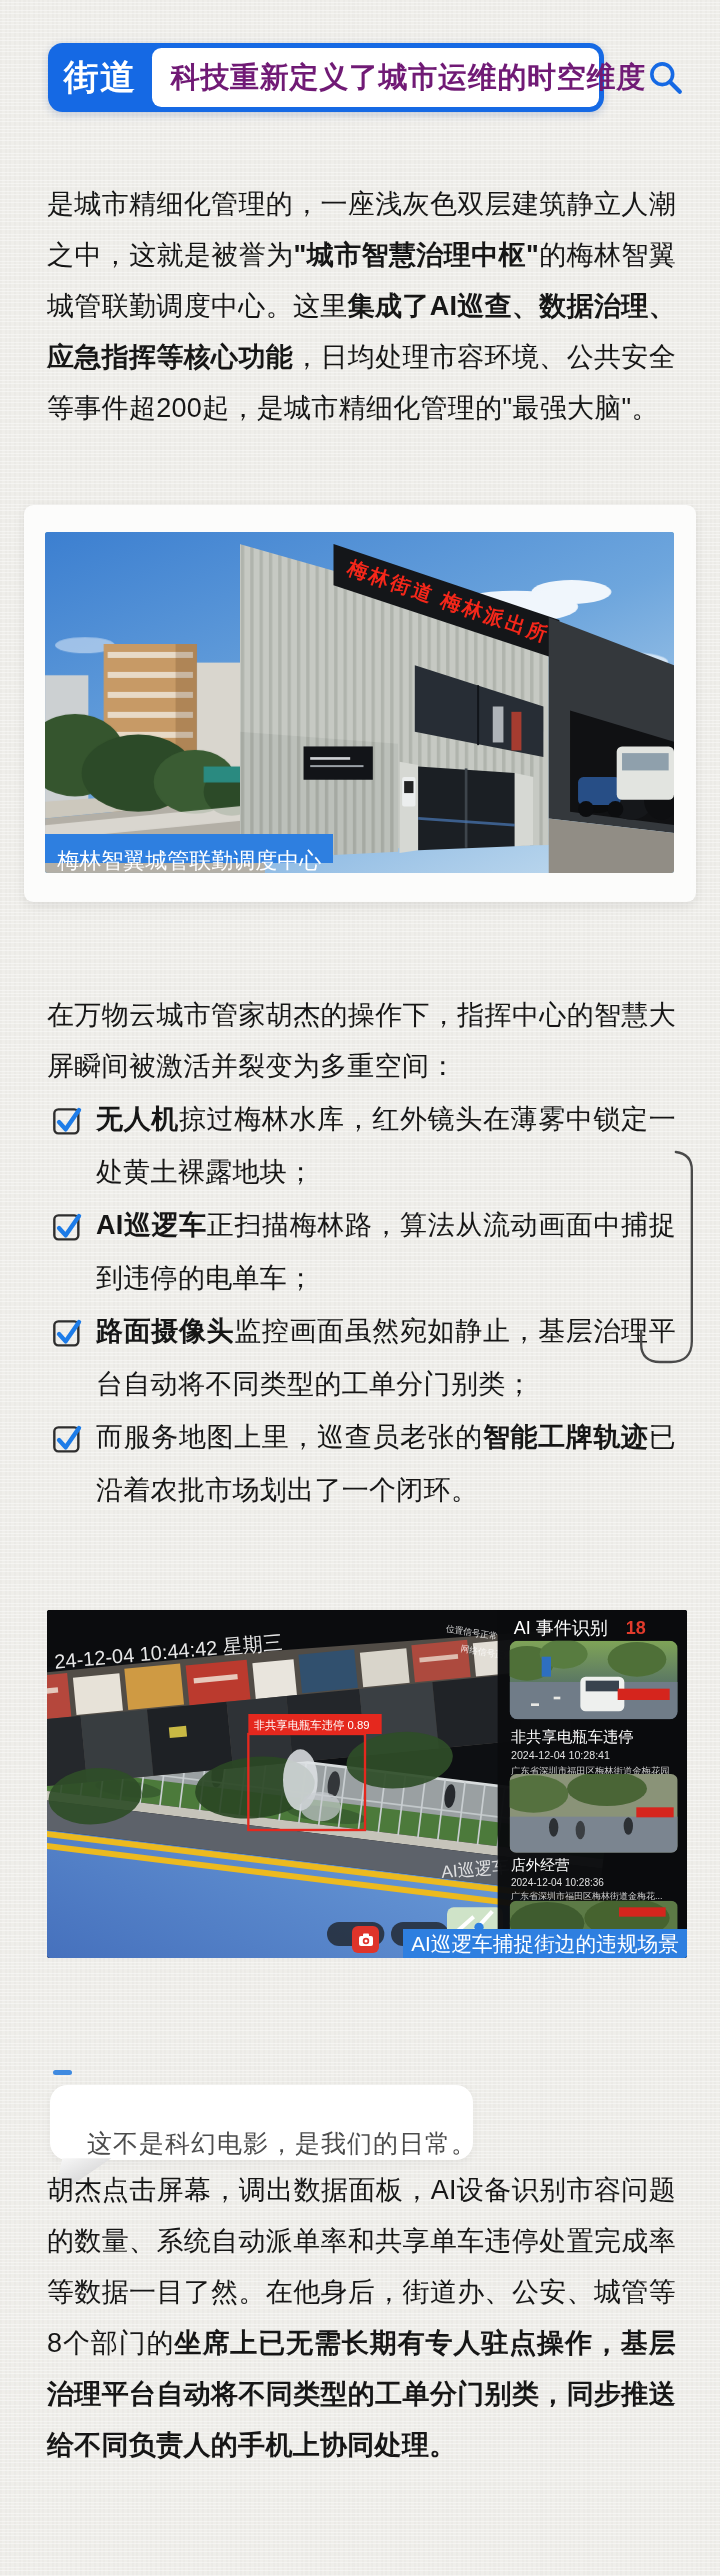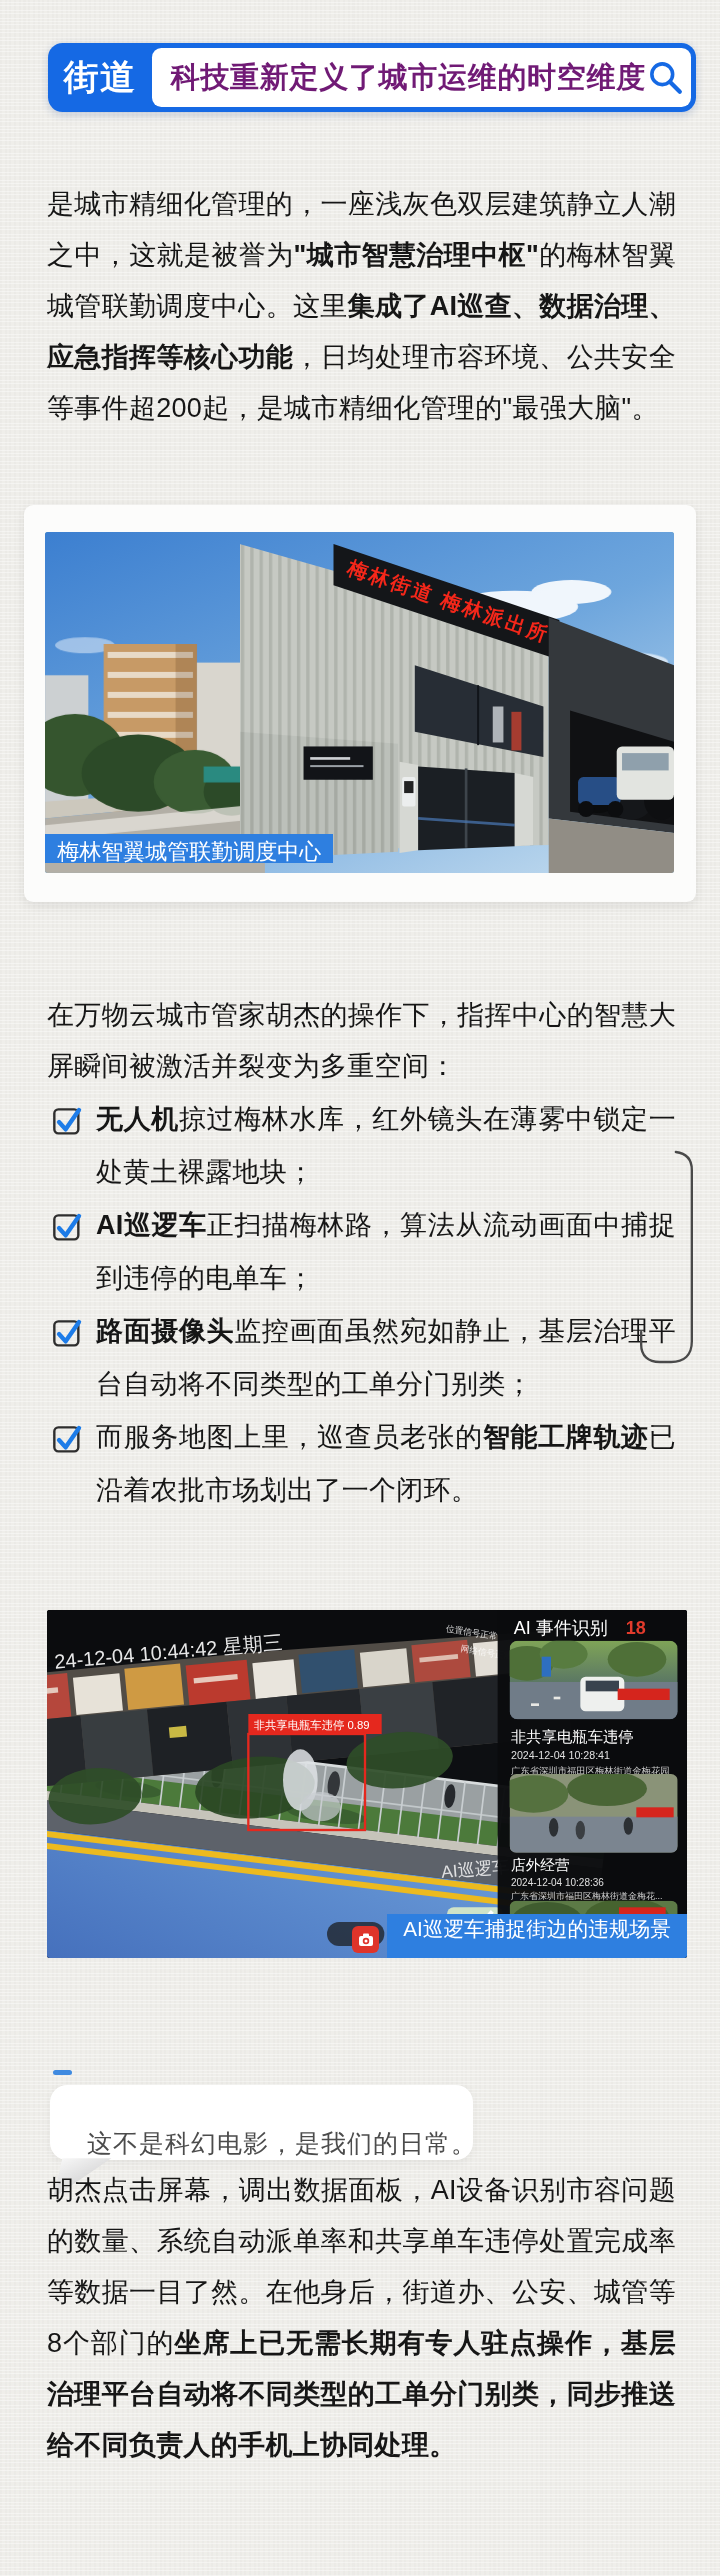--- a/index.html
+++ b/index.html
@@ -4,52 +4,52 @@
 <style>
   *{margin:0;padding:0;box-sizing:border-box}
   html,body{background:#e4e3e0}
   #page{position:relative;width:720px;height:2576px;margin:0 auto;overflow:hidden;
     font-family:"Liberation Sans","DejaVu Sans",sans-serif;color:#161616;
     background:
       repeating-linear-gradient(0deg, rgba(255,255,255,.40) 0 0.7px, rgba(0,0,0,0) 0.7px 2.7px),
       repeating-linear-gradient(90deg, rgba(0,0,0,.014) 0 2px, rgba(0,0,0,0) 2px 4.7px),
       #efeeea;}
   
-  .search-bar{position:absolute;left:48px;top:43px;width:648px;height:69px;background:#1569e4;
+  .search-bar{position:absolute;left:48px;top:43px;width:556px;height:69px;background:#1569e4;
     border-radius:14.7px;box-shadow:0 2.7px 8px rgba(20,60,140,.20)}
   .search-badge{position:absolute;left:0;top:0;width:104px;height:69px;display:flex;align-items:center;
     justify-content:center;color:#fff;font-size:35px;font-weight:bold;letter-spacing:1.3px}
   .search-field{position:absolute;left:104px;top:5.3px;right:5.3px;bottom:5.3px;background:#fff;
     border-radius:9.3px;display:flex;align-items:center}
   .search-query{margin-left:18.7px;flex:1;font-size:29px;font-weight:600;color:#701a75;letter-spacing:0.7px;white-space:nowrap}
   .search-icon{width:39px;height:39px;margin-right:13.3px;flex:none}
   
   .para{position:absolute;left:47px;width:629px;font-size:27px;line-height:51px;text-align:justify;letter-spacing:0.3px}
   .para b,.check-text b{font-weight:bold}
   #p1{top:179px} #p2{top:990px} #p3{top:2165px}
   
   .card1{position:absolute;left:24px;top:505px;width:672px;height:397px;background:#fcfcfb;
     border-radius:9.3px;box-shadow:0 3.3px 12px rgba(0,0,0,.08)}
   .photo1{position:absolute;left:21.3px;top:27px;width:629px;height:341px;border-radius:2.7px;overflow:hidden;background:#7ab;}
   .photo1 svg{display:block;width:100%;height:100%}
   .photo-caption{position:absolute;background:#2e7fe0;color:#fff;font-size:22px;height:29px;line-height:29px;
-    padding:3px 12px;white-space:nowrap}
+    padding:12px 12px;white-space:nowrap}
   .card1 .photo-caption{left:21.3px;top:329px}
   
   .checklist{position:absolute;left:47px;top:1093px;width:629px;list-style:none}
   .check-item{display:grid;grid-template-columns:49px 1fr}
   .check-icon{width:32px;height:32px;margin-top:10.7px;margin-left:4px}
   .check-text{font-size:27px;line-height:53px;text-align:justify;letter-spacing:0.3px}
   
   .bracket{position:absolute;left:633px;top:1148px}
   
   .photo2{position:absolute;left:47px;top:1610px;width:640px;height:348px;background:#0d0f12;
     border-radius:2.7px;overflow:hidden}
   .photo2 > svg{display:block;width:100%;height:100%}
-  .photo2 .photo-caption{top:auto;left:auto;right:0;bottom:0;font-size:20.7px;padding:0 16px;height:44px;line-height:29px}
+  .photo2 .photo-caption{top:auto;left:auto;right:0;bottom:0;font-size:20.7px;padding:0 8px;height:29px;line-height:29px}
   .photo2-cam{position:absolute;left:305px;bottom:4.7px;width:27px;height:27px;background:#df342a;
     border-radius:6px;display:flex;align-items:center;justify-content:center}
   
   .quote-dash{position:absolute;left:53px;top:2070px;width:18.7px;height:5.3px;background:#3f8ae0;border-radius:2.7px}
   .bubble{position:absolute;left:50px;top:2085px;width:423px;height:75px;background:#fff;border-radius:17.3px;
     box-shadow:0 2.7px 9.3px rgba(0,0,0,.05);display:flex;align-items:flex-end}
   .bubble span{margin-left:37px;font-size:25px;color:#4c4c4c;letter-spacing:1px;white-space:nowrap}
   .bubble-tail{position:absolute;left:53px;top:2158px}
 </style>
 </head>

